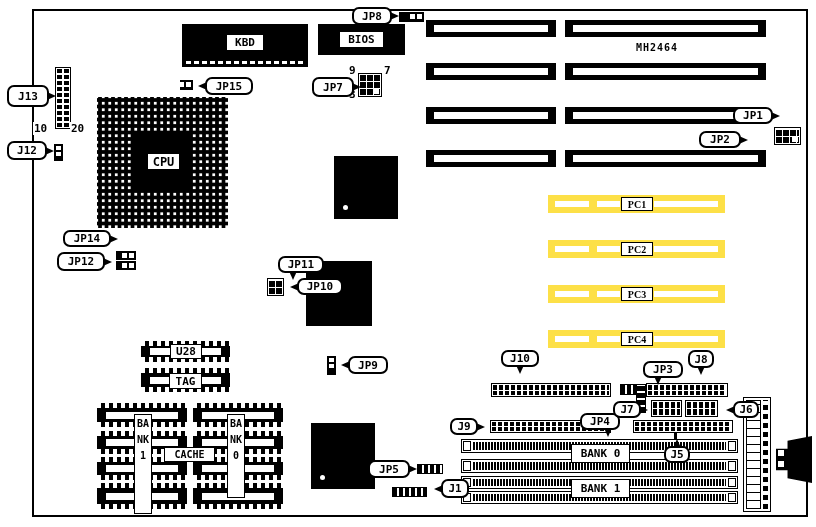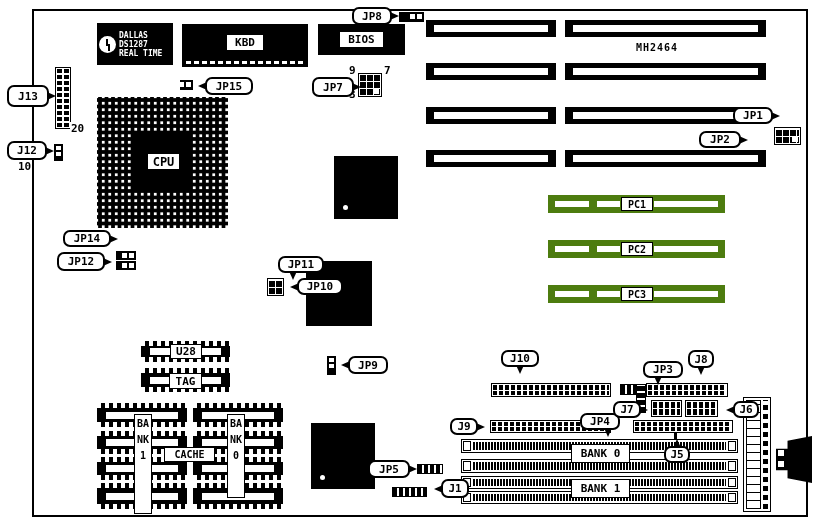--- a/index.html
+++ b/index.html
@@ -27,21 +27,21 @@
   .pt-d::after { top:100%; left:50%; margin-left:-4px; border-width:9px 4px 0 4px; border-top-color:#000; }
   .pt-u::after { bottom:100%; left:50%; margin-left:-4px; border-width:0 4px 9px 4px; border-bottom-color:#000; }
   .pt-dl::after { top:100%; left:9px; border-width:9px 4px 0 4px; border-top-color:#000; }
   .pt-dr::after { top:100%; right:6px; left:auto; border-width:9px 4px 0 4px; border-top-color:#000; }
 
   
   .isa { background:#000; z-index:1; }
   .isa > i { position:absolute; left:8px; right:8px; top:5px; bottom:5px; background:#fff; }
 
   
-  .pc { background:#4d7c0f; z-index:1; }
+  .pc { background:#fde047; z-index:1;font-family:Liberation Serif, serif; }
   .pc i { position:absolute; top:6px; bottom:6px; background:#fff; }
   .pc .s1 { left:7px;  width:34px; }
   .pc .s2 { left:49px; width:23px; }
   .pc .s3 { left:106px; right:7px; }
   .pc .plbl { position:absolute; left:73px; width:32px; top:2px; bottom:2px; background:#fff;
               border:1px solid #000; display:flex; align-items:center; justify-content:center;
               font-weight:bold; font-size:10px; }
 
   
   .hdr { background:#fff; border:1px solid #000; padding:1px; z-index:2; }
@@ -122,28 +122,20 @@
   .pin-num { font-weight:bold; font-size:11px; z-index:5; background:#fff; padding:0 1px; }
   .line { background:#000; z-index:2; }
 </style>
 </head>
 <body>
 
 <div id="stage">
 
   <div class="abs outline" style="left:32px; top:9px; width:776px; height:508px;"></div>
 
-  <div class="abs dallas" style="left:97px; top:23px; width:76px; height:42px;">
-    <span class="clock"></span>
-    <span class="txt">
-      <span>DALLAS</span><br>
-      <span>DS1287</span><br>
-      <span>REAL TIME</span>
-    </span>
-  </div>
 
   <div class="abs chip" style="left:182px; top:24px; width:126px; height:43px;">
     <div class="dash"></div>
   </div>
   <div class="abs lbl" style="left:226px; top:34px; width:38px; height:17px;">KBD</div>
 
   <div class="abs chip" style="left:318px; top:24px; width:87px; height:31px;"></div>
   <div class="abs lbl" style="left:339px; top:31px; width:45px; height:17px;">BIOS</div>
 
   <div class="abs jmp h2w" style="left:399px; top:12px; width:25px; height:10px;"></div>
@@ -180,21 +172,21 @@
     <i></i>
     <b class="open"></b>
   </div>
   <div class="abs co pt-r" style="left:733px; top:107px; width:40px; height:17px;">JP1</div>
   <div class="abs co pt-r" style="left:699px; top:131px; width:42px; height:17px;">JP2</div>
 
   <div class="abs hdr vhdr" style="left:55px; top:67px; width:16px; height:62px;">
       <i></i>
     </div>
   <div class="abs co pt-r" style="left:7px; top:85px; width:42px; height:22px;text-align:right;">J13</div>
-  <div class="abs pin-num" style="left:17px; top:122px;margin-top:38px;">10</div>
+  <div class="abs pin-num" style="left:33px; top:122px;">10</div>
   <div class="abs pin-num" style="left:70px; top:122px;">20</div>
 
   <div class="abs jmp v2w" style="left:54px; top:144px; width:9px; height:17px;"></div>
   <div class="abs co pt-r" style="left:7px; top:141px; width:40px; height:19px;">J12</div>
 
   <div class="abs cpu" style="left:97px; top:97px; width:131px; height:131px;">
     <i></i>
   </div>
   <div class="abs lbl" style="left:147px; top:153px; width:33px; height:17px; font-size:12px;">CPU</div>
 
@@ -321,20 +313,26 @@
       <i class="s2"></i>
       <i class="s3"></i>
     <span class="plbl">PC2</span>
     </div>
   <div class="abs pc" style="left:548px; top:285px; width:177px; height:18px;">
     <i class="s1"></i>
       <i class="s2"></i>
       <i class="s3"></i>
     <span class="plbl">PC3</span>
     </div>
+  <div class="abs pc" style="left:548px; top:330px; width:177px; height:18px;">
+    <i class="s1"></i>
+      <i class="s2"></i>
+      <i class="s3"></i>
+    <span class="plbl">PC4</span>
+    </div>
 
   <div class="abs pwr" style="left:743px; top:397px; width:28px; height:115px;">
     <i class="sq"></i>
     <i class="pins"></i>
   </div>
 
   <div class="abs din" style="left:776px; top:436px; width:36px; height:47px;">
     <b style="top:14px;"></b>
     <b style="top:25px;"></b>
   </div>

